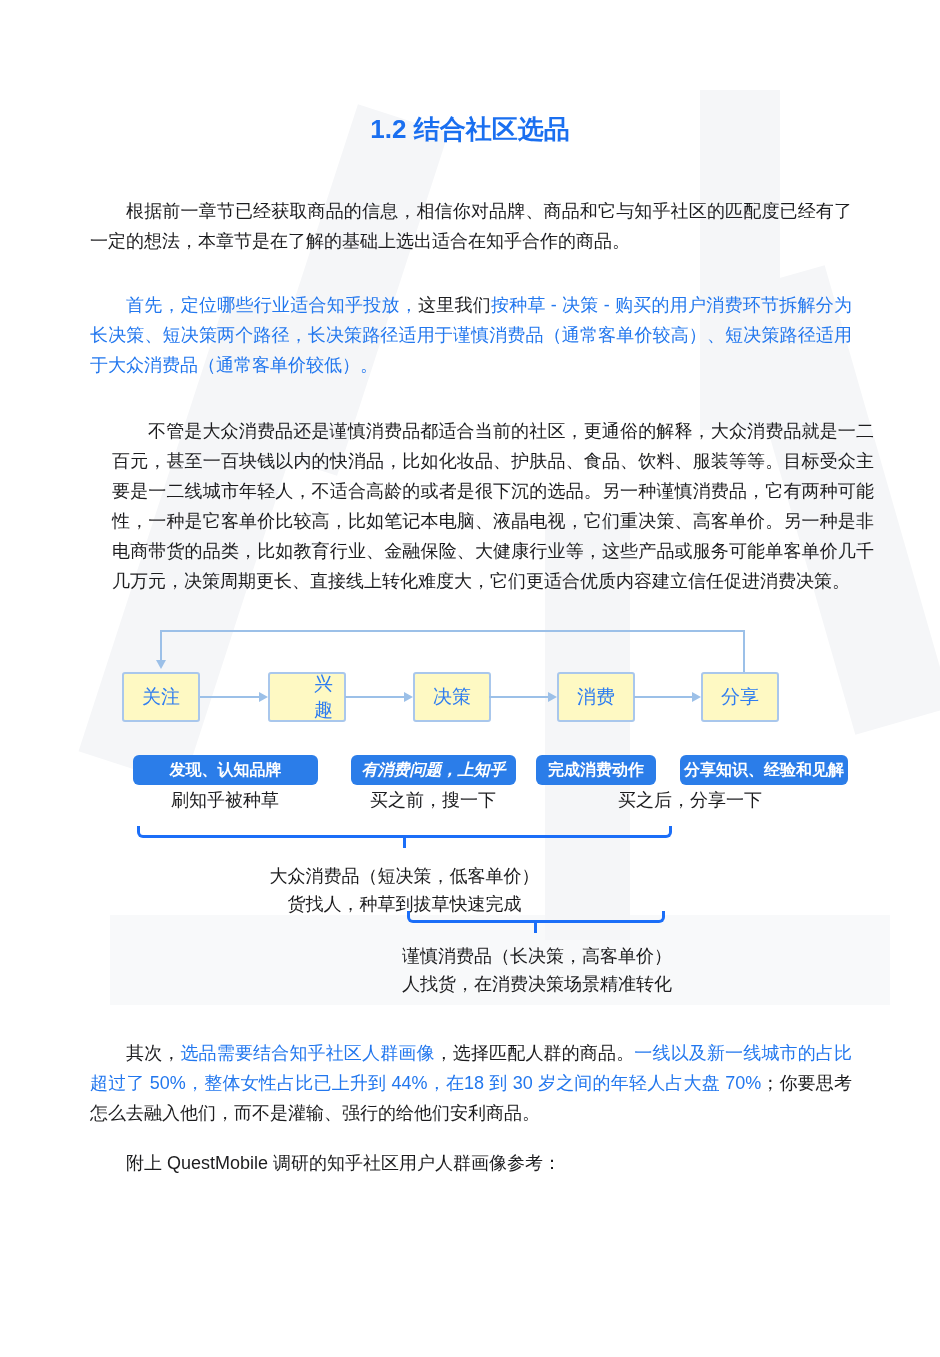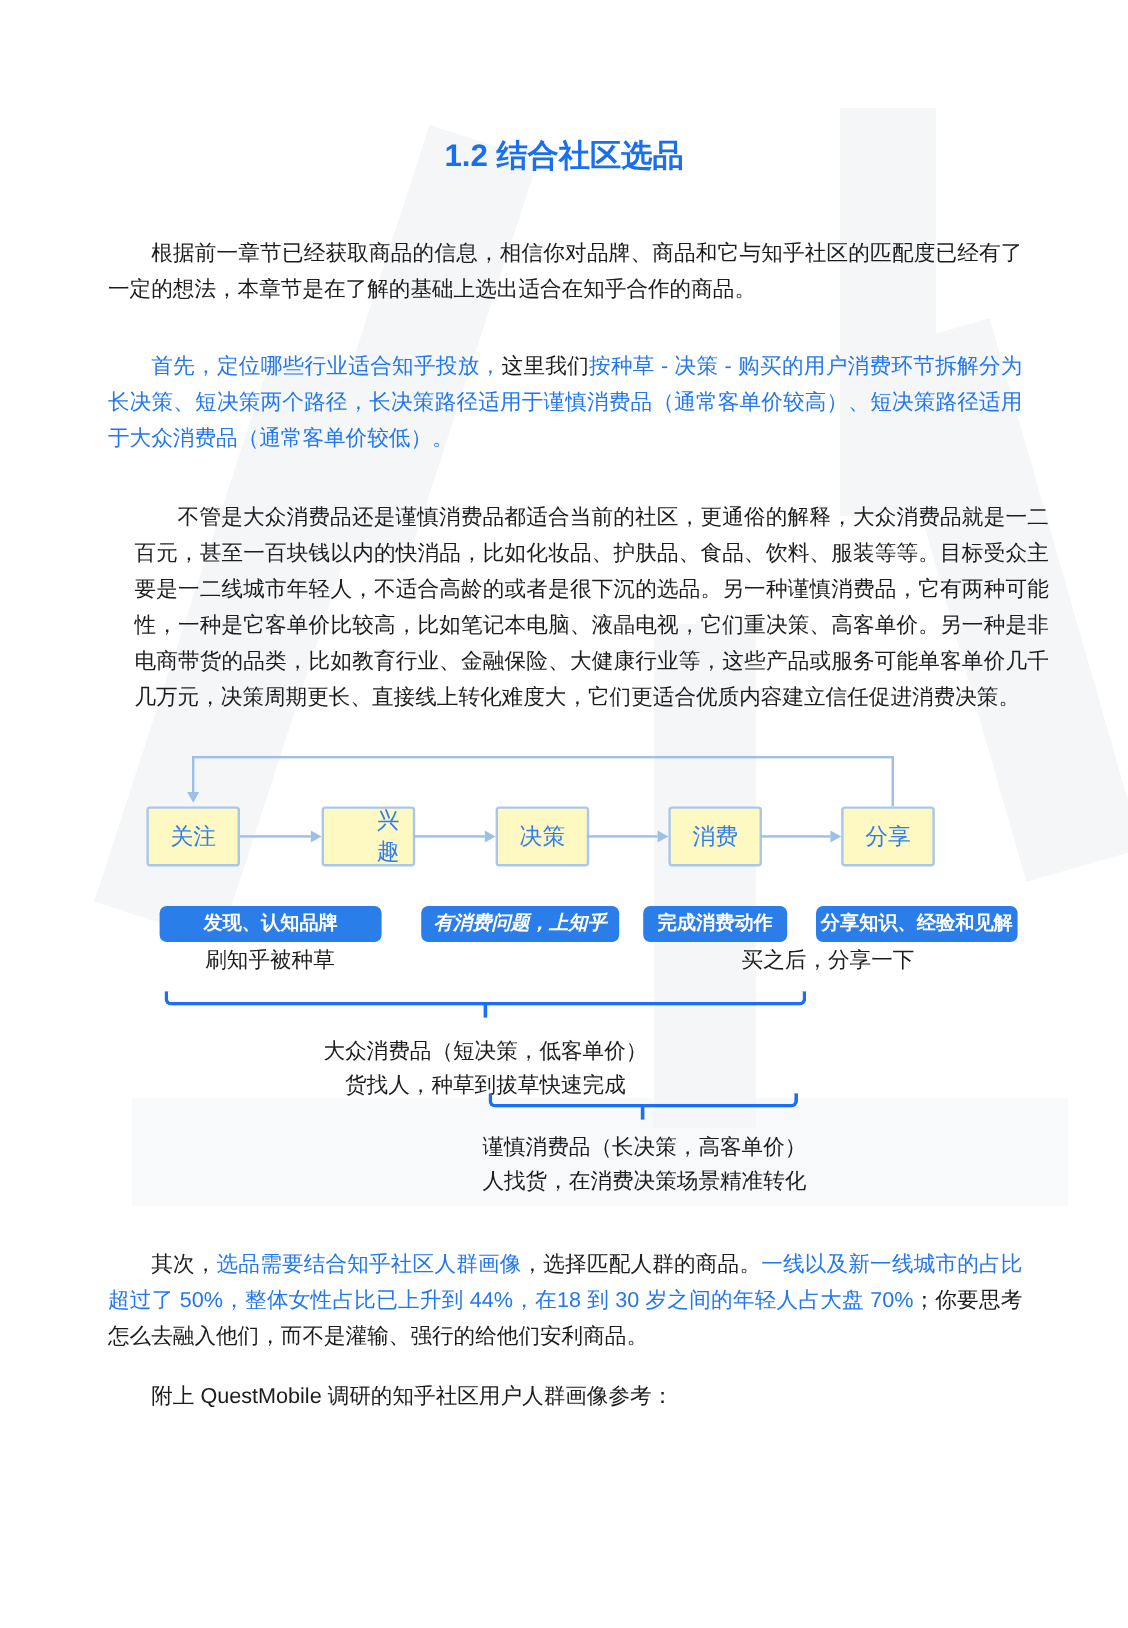--- a/index.html
+++ b/index.html
@@ -131,20 +131,21 @@
     <div class="ahead-right" style="left:548px;"></div>
     <div class="fc-line" style="left:634px;top:696px;width:58px;height:2px;"></div>
     <div class="ahead-right" style="left:692px;"></div>
 
     <div class="pill" style="left:133px;width:185px;"><span>发现、认知品牌</span></div>
     <div class="pill" style="left:351px;width:165px;font-style:italic;"><span>有消费问题，上知乎</span></div>
     <div class="pill" style="left:536px;width:120px;"><span>完成消费动作</span></div>
     <div class="pill" style="left:680px;width:168px;"><span>分享知识、经验和见解</span></div>
 
     <div class="caption" style="left:115px;"><span>刷知乎被种草</span></div>
+    <div class="caption" style="left:323px;"><span>买之前，搜一下</span></div>
     <div class="caption" style="left:580px;"><span>买之后，分享一下</span></div>
 
     <div class="brace" style="left:137px;top:826px;width:535px;"></div>
     <div class="brace-tick" style="left:403px;top:836px;"></div>
     <div class="brace-text" style="left:137px;top:862px;width:535px;">
       <div>大众消费品（短决策，低客单价）</div>
       <div>货找人，种草到拔草快速完成</div>
     </div>
 
     <div class="brace" style="left:407px;top:911px;width:258px;"></div>

